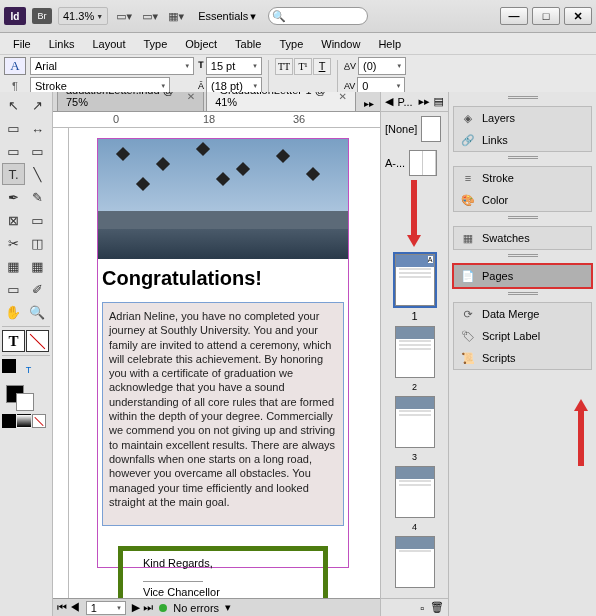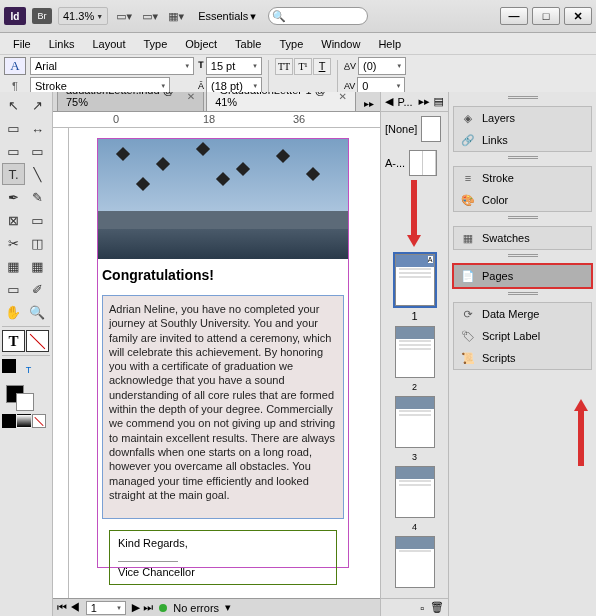--- a/index.html
+++ b/index.html
@@ -54,23 +54,23 @@
 .tabs-nav { margin-left:auto;padding:2px 6px;font-size:10px;}
 .ruler-h { height:16px;background:#fff;border-bottom:1px solid #bbb;position:relative;font-size:7px;color:#555;}
 .ruler-h div { position:absolute;top:1px;}
 .doc-canvas-wrap { flex:1;display:flex;overflow:hidden;}
 .ruler-v { width:16px;background:#fff;border-right:1px solid #bbb;}
 .canvas { flex:1;background:#fff;position:relative;overflow:hidden;}
 .page-frame { position:absolute;left:28px;top:10px;width:252px;height:430px;border:1px solid #c050c0;}
 .photo { width:100%;height:120px;background:linear-gradient(#7aa0c4,#aac4dd 60%,#5c6a78 60%);position:relative;overflow:hidden;}
 .hat { position:absolute;width:10px;height:10px;background:#222;transform:rotate(45deg);}
 .crowd { position:absolute;bottom:0;width:100%;height:30px;background:linear-gradient(#4a5a6a,#2a3a4a);}
-.doc-heading { padding:8px 4px;font-size:14px;font-weight:bold;font-family:Arial;}
+.doc-heading { padding:8px 4px;font-size:20px;font-weight:bold;font-family:Arial;}
 .body-box { margin:4px;padding:6px;background:#ebe3e3;border:1px solid #7aa0d4;font-size:7.5px;line-height:1.3;color:#222;}
-.sig-box { margin:11px;padding:6px 8px;border:1px solid #4d7c0f;font-size:8px;}
+.sig-box { margin:20px;padding:6px 20px;border:5px solid #4d7c0f;font-size:8px;}
 .sig-box hr { margin:12px 0 4px;border:none;border-top:1px solid #999;width:60px;}
 .statusbar { height:18px;background:#d8d8d8;border-top:1px solid #999;display:flex;align-items:center;font-size:9px;gap:6px;padding:0 4px;}
 .green-dot { width:8px;height:8px;border-radius:50%;background:#3a3;}
 
 
 .pages-panel { width:68px;background:#e4e4e4;border-left:1px solid #bbb;display:flex;flex-direction:column;}
 .pages-panel-head { height:20px;display:flex;align-items:center;padding:0 4px;font-size:10px;gap:4px;border-bottom:1px solid #bbb;}
 .pg-master { padding:4px;display:flex;align-items:center;gap:4px;font-size:9px;}
 .pg-thumb { width:20px;height:26px;background:#fff;border:1px solid #888;}
 .pg-thumb.dbl { width:28px;display:flex;}

